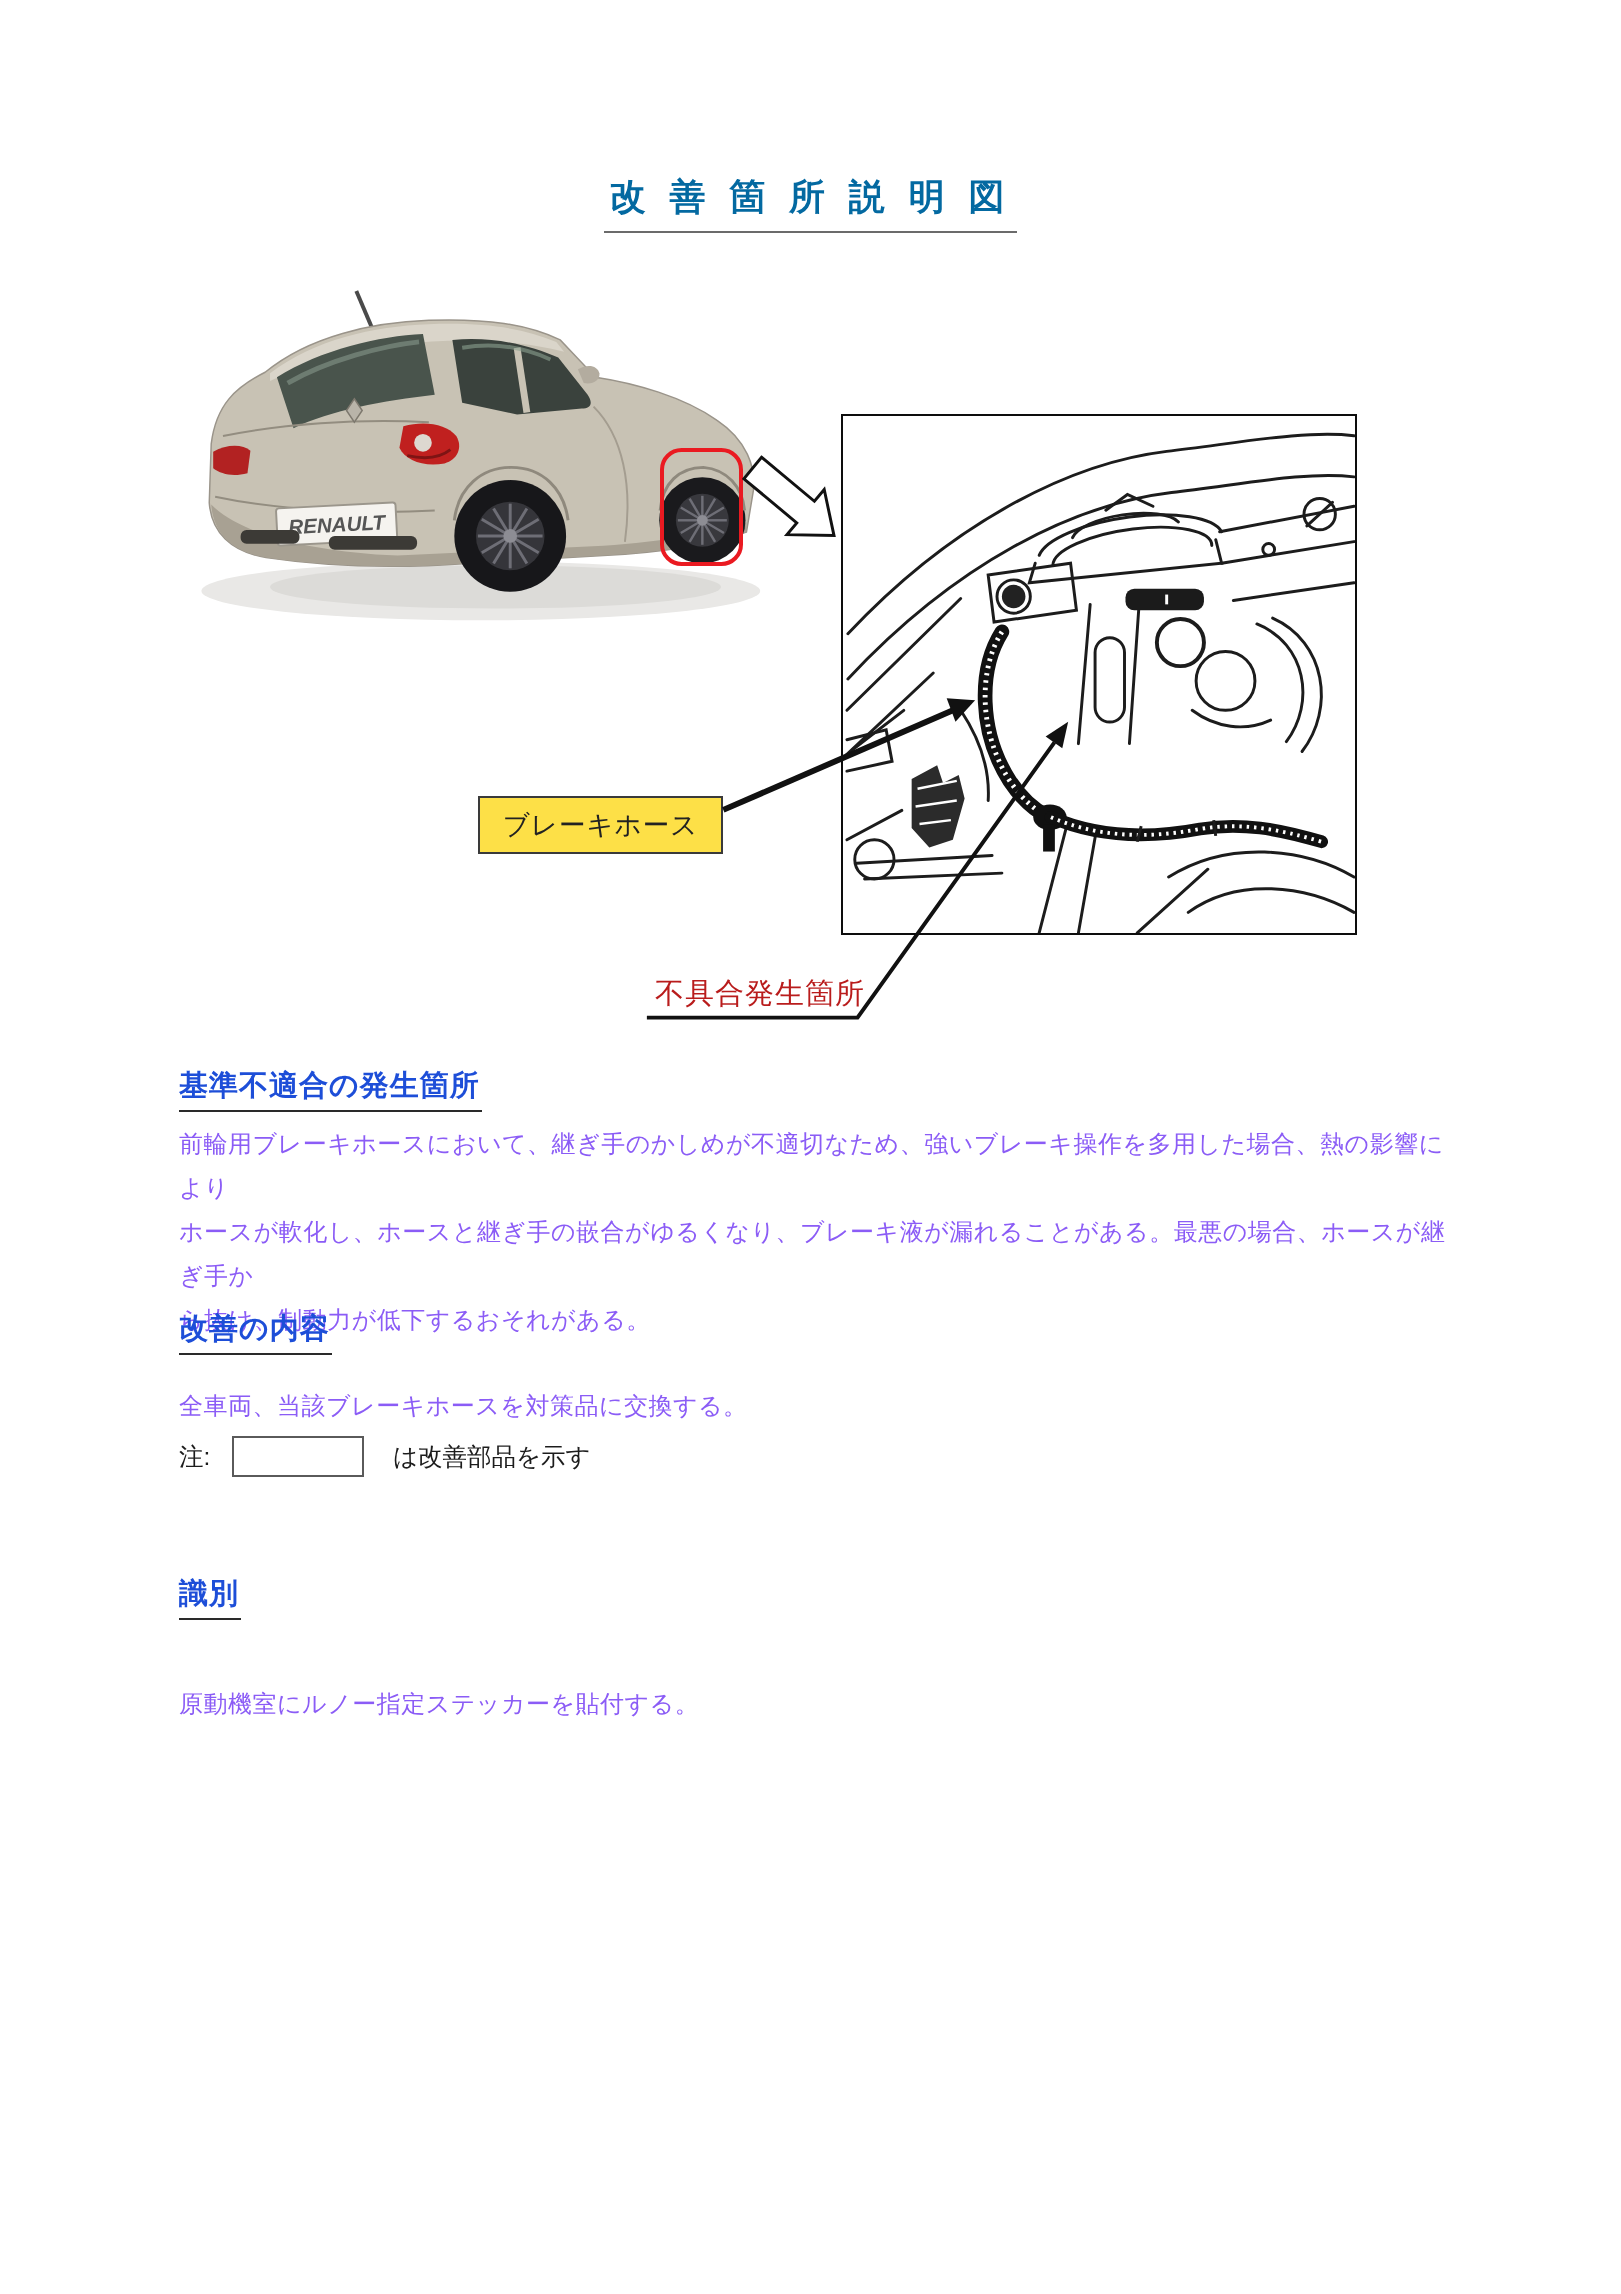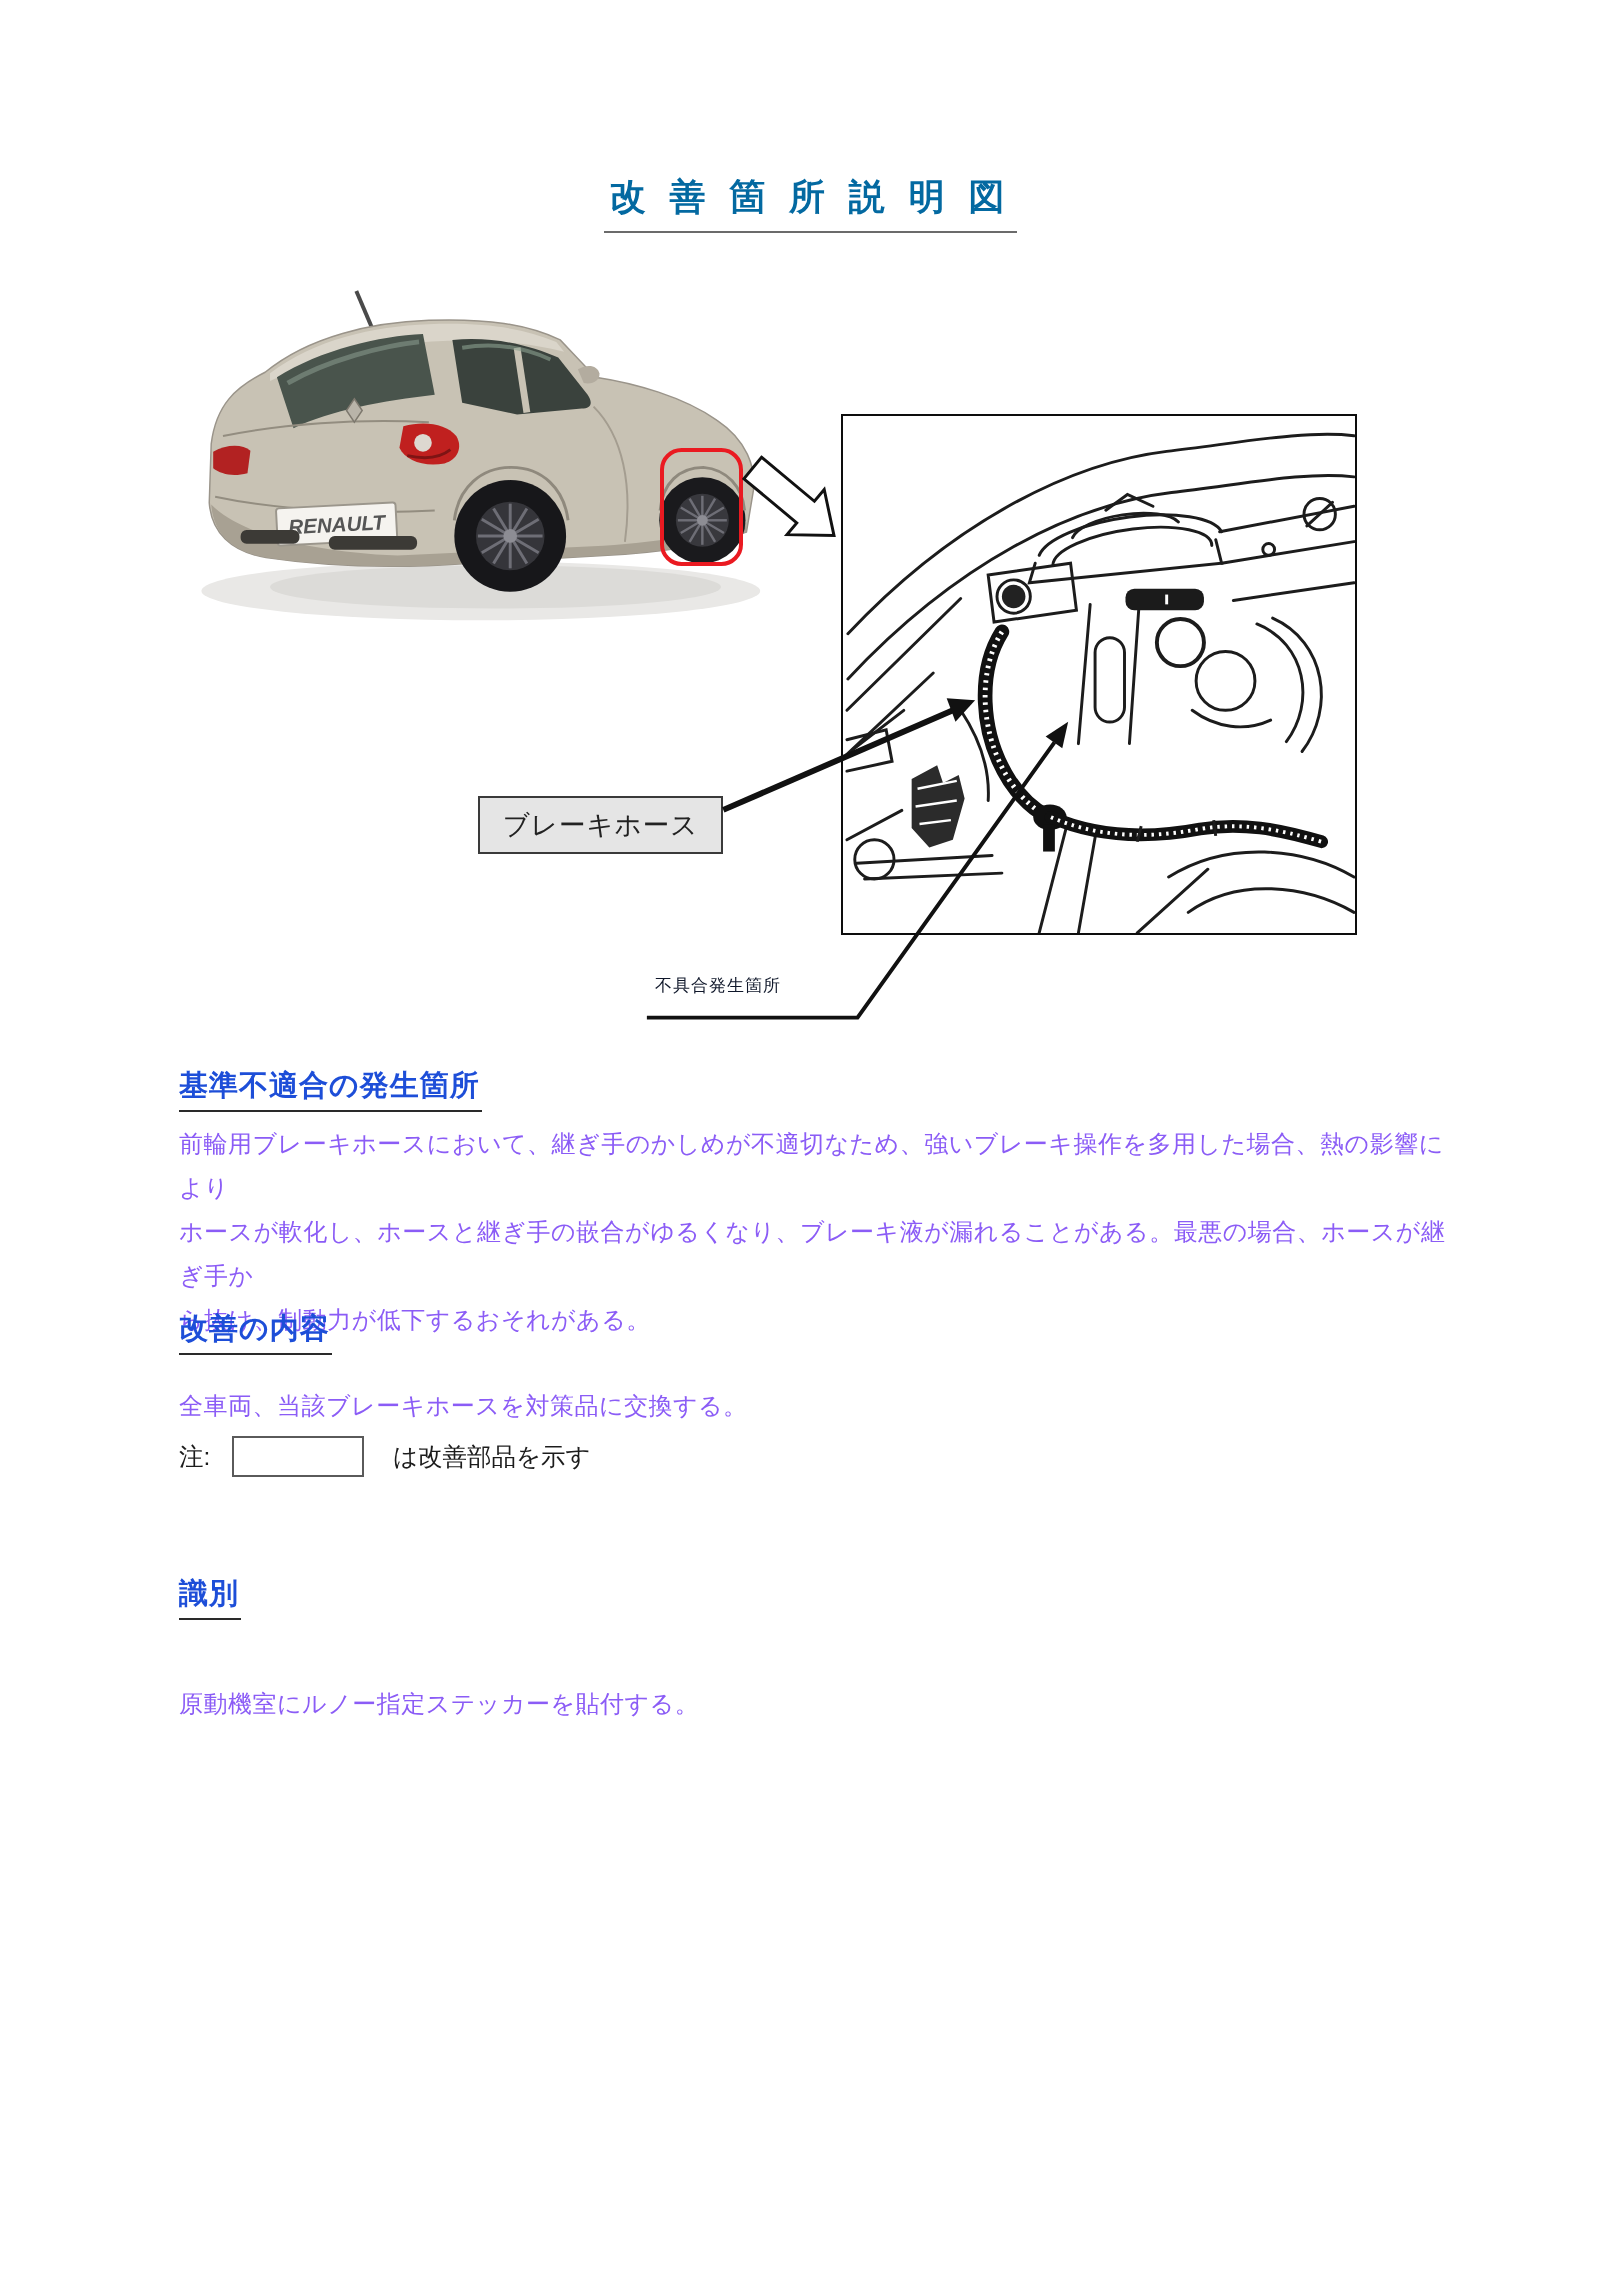--- a/index.html
+++ b/index.html
@@ -25,27 +25,27 @@
     border:4.9px solid #ea1a21;border-radius:21.6px;
     box-sizing:border-box;
   }
   .diagram-box{
     position:absolute;left:841px;top:140px;width:512px;height:517px;
     border:2.9px solid #0d0d0d;box-sizing:content-box;background:#fff;
     overflow:hidden;
   }
   .hose-label{
     position:absolute;left:478px;top:522px;width:245px;height:58px;
-    border:2.5px solid #3a3a3a;box-sizing:border-box;background:#e5e5e5;
+    border:2.5px solid #3a3a3a;box-sizing:border-box;background:#fde047;
     display:flex;align-items:center;justify-content:center;
     font-size:26.5px;color:#222;letter-spacing:1px;
   }
   .defect-label{
     position:absolute;left:655px;top:700px;
-    font-size:17px;color:#0f172a;letter-spacing:1px;
+    font-size:29px;color:#b91c1c;letter-spacing:1px;
   }
   .overlay{position:absolute;left:0;top:0;width:1621px;height:774px;pointer-events:none;}
   .sec-heading{
     position:absolute;left:179px;
     font-size:29px;font-weight:bold;color:#1d4ed8;
     border-bottom:2.5px solid #2a2a2a;padding:0 2px 3.9px 0;
     display:inline-block;letter-spacing:1px;
   }
   .para{
     position:absolute;left:179px;width:1279px;

